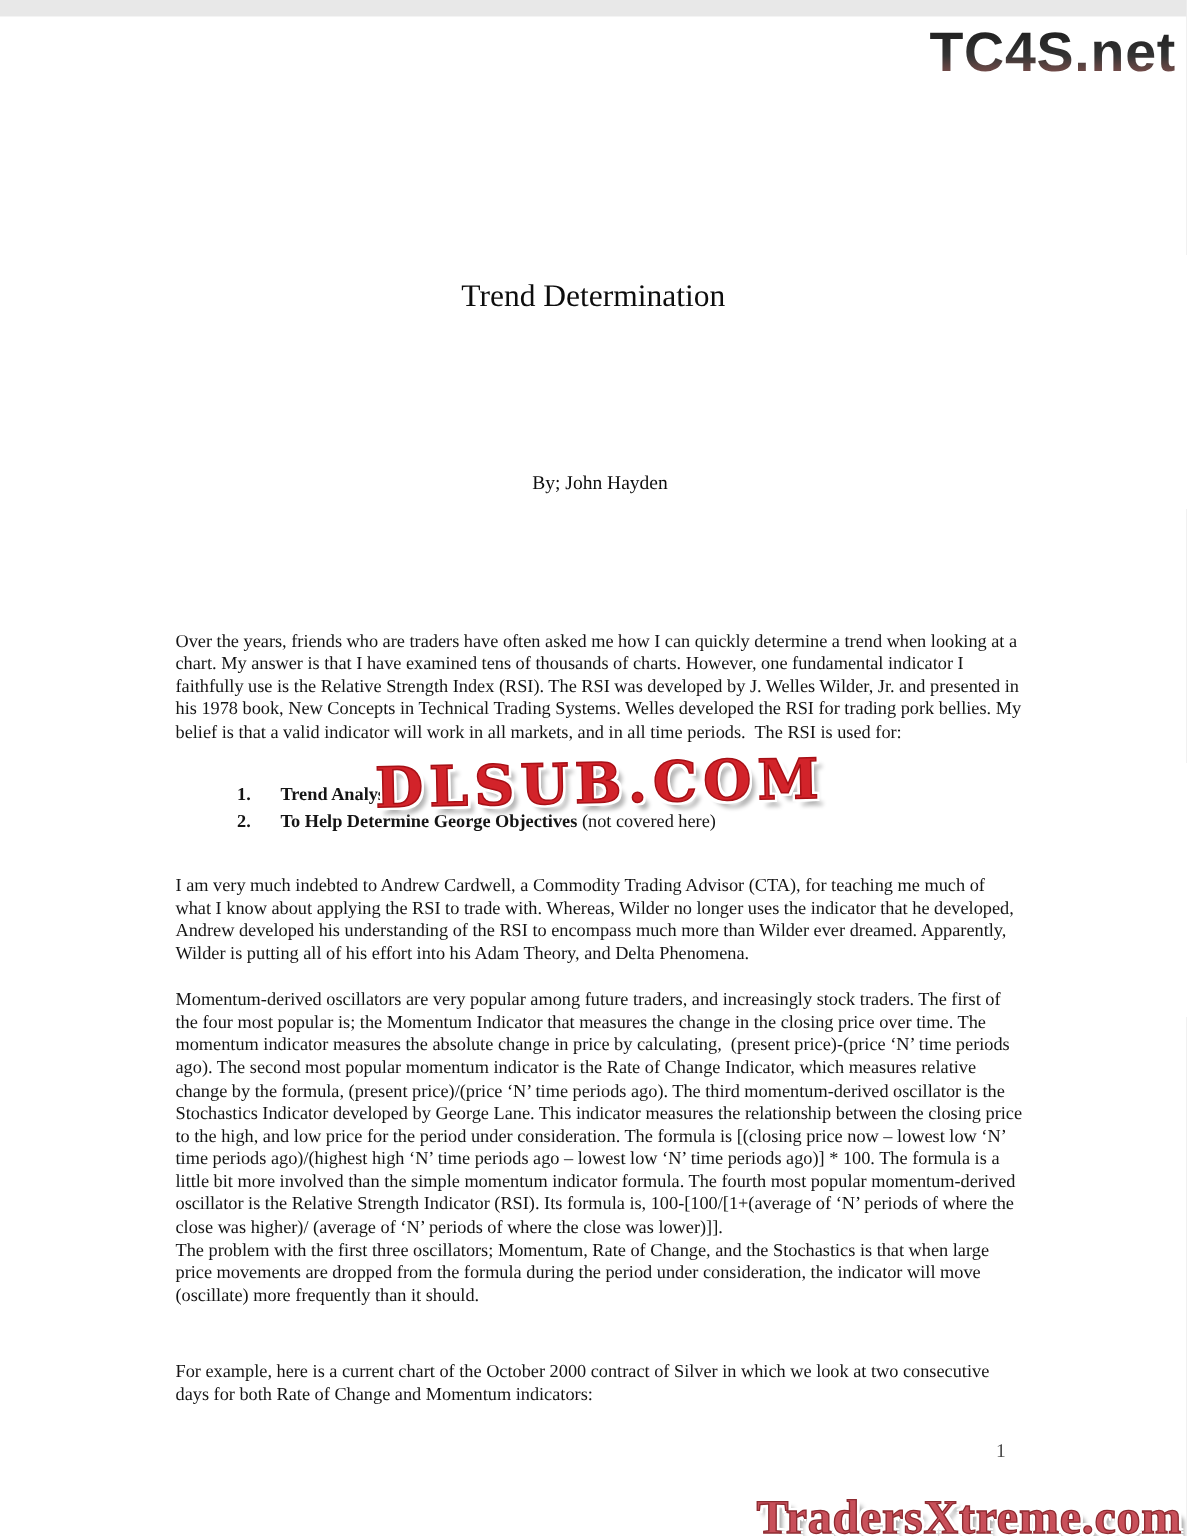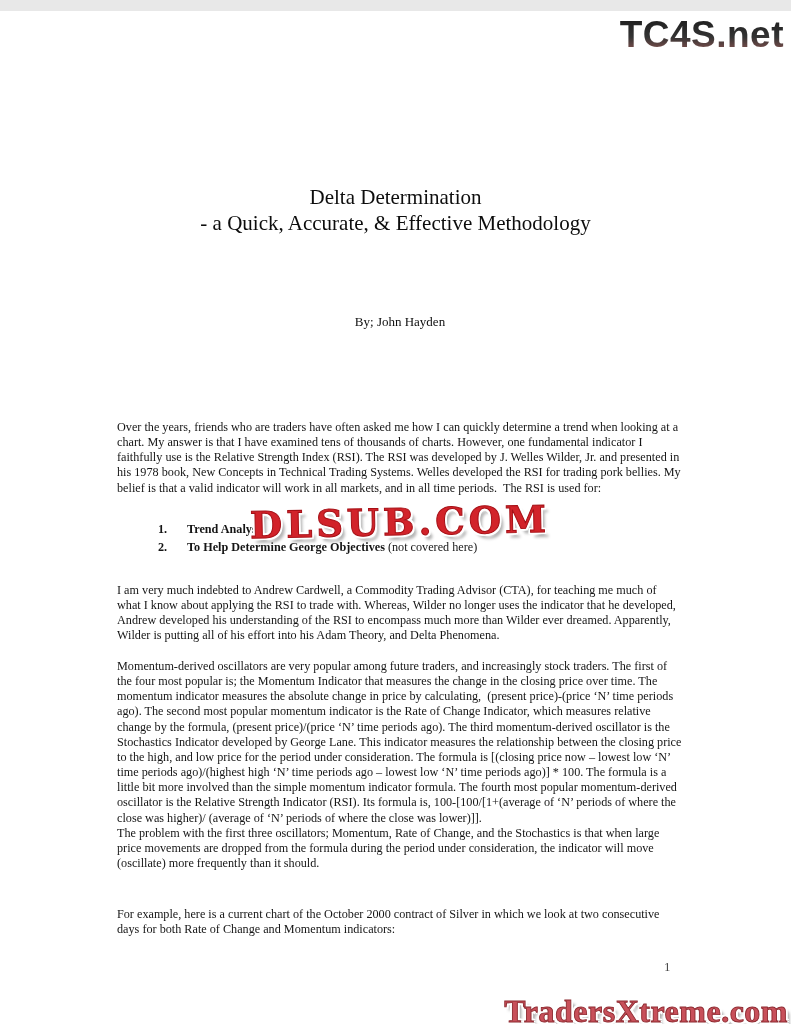--- a/index.html
+++ b/index.html
@@ -79,22 +79,21 @@
   }
 </style>
 </head>
 <body>
 
 <div class="page">
 
   <div class="header-logo">TC4S.net</div>
 
   <div class="title">
-    <div>Delta Determination</div>
-    <div>- a Quick, Accurate, &amp; Effective Methodology</div>
+    <div>Trend Determination</div>
   </div>
 
   <div class="byline">By; John Hayden</div>
 
   <div class="para" style="top:409px"><span class="seg-n">Over the years, friends who are traders have often asked me how I can quickly determine a trend when looking at a chart. My answer is that I have examined tens of thousands of charts. However, one fundamental indicator I faithfully use is the Relative Strength Index (RSI). The RSI was developed by J. Welles Wilder, Jr. and presented in his 1978 book, </span><span class="seg-i">New Concepts in Technical Trading Systems</span><span class="seg-n">. Welles developed the RSI for trading pork bellies. My belief is that a valid indicator will work in all markets, and in all time periods.&nbsp; The RSI is used for:</span></div>
 
   <div class="list-row" style="top:511px">
     <span class="list-num">1.</span>
     <span class="list-label"><span class="lbl">Trend Analysis</span><span class="sfx"></span></span>
   </div>

